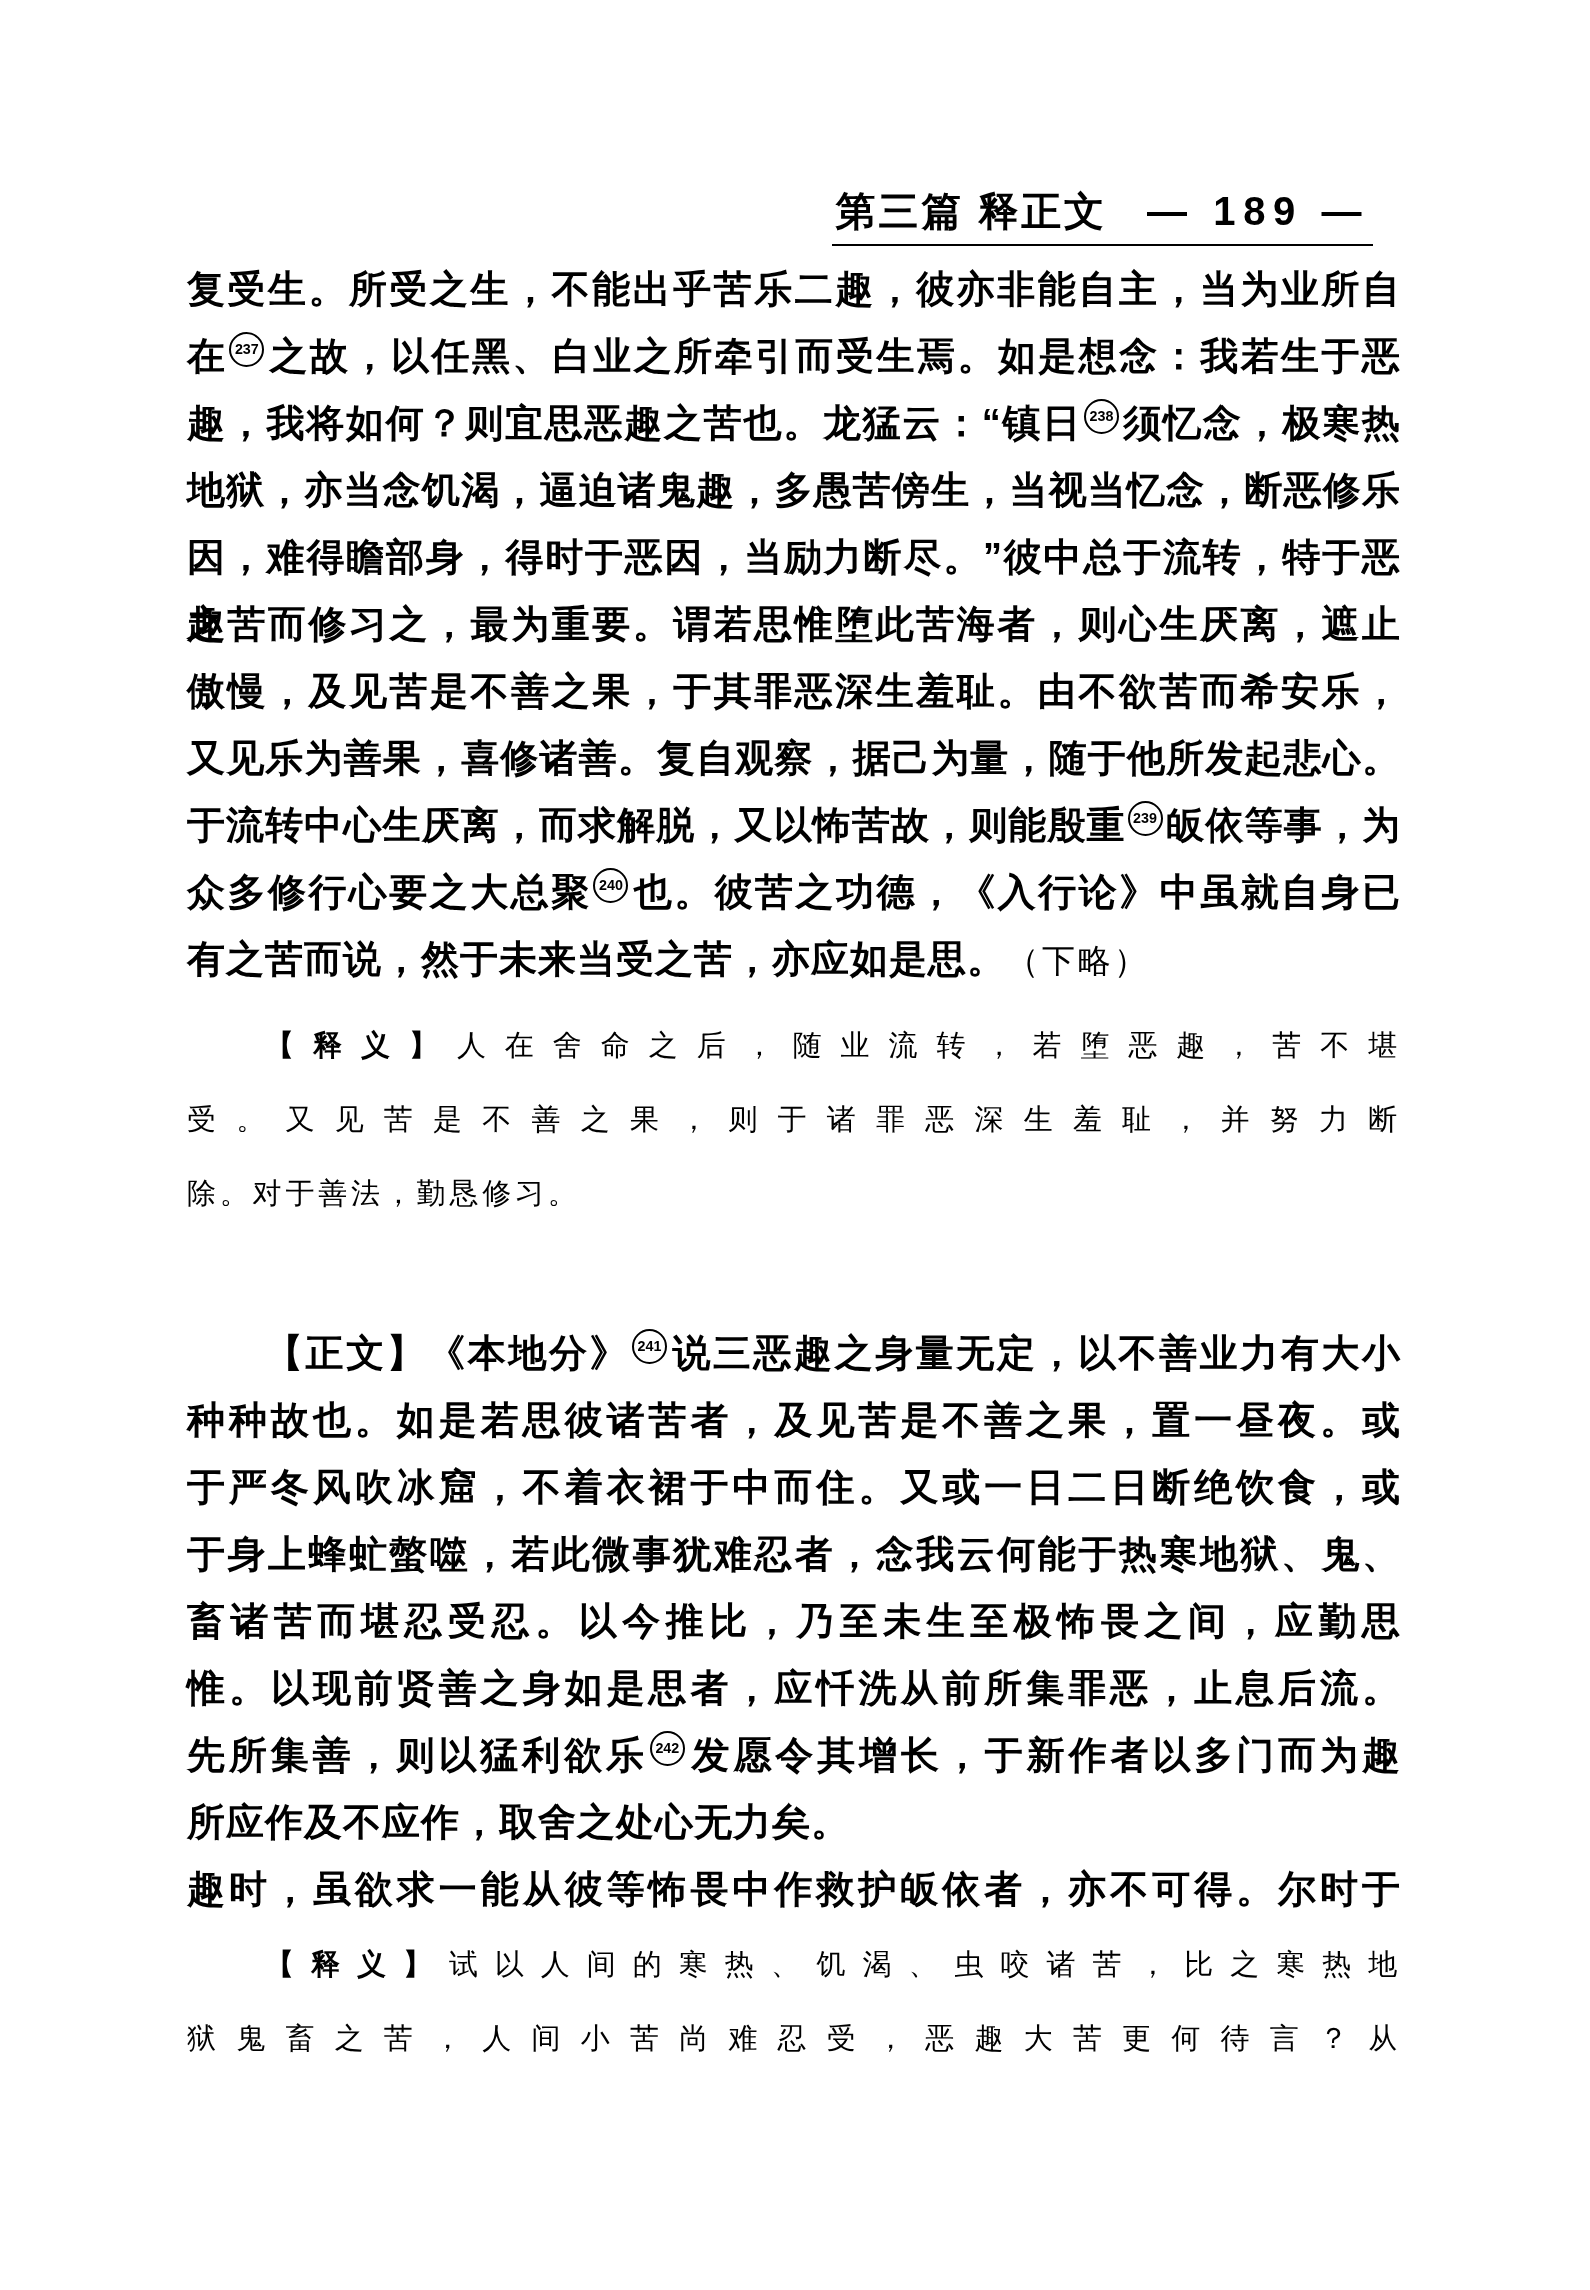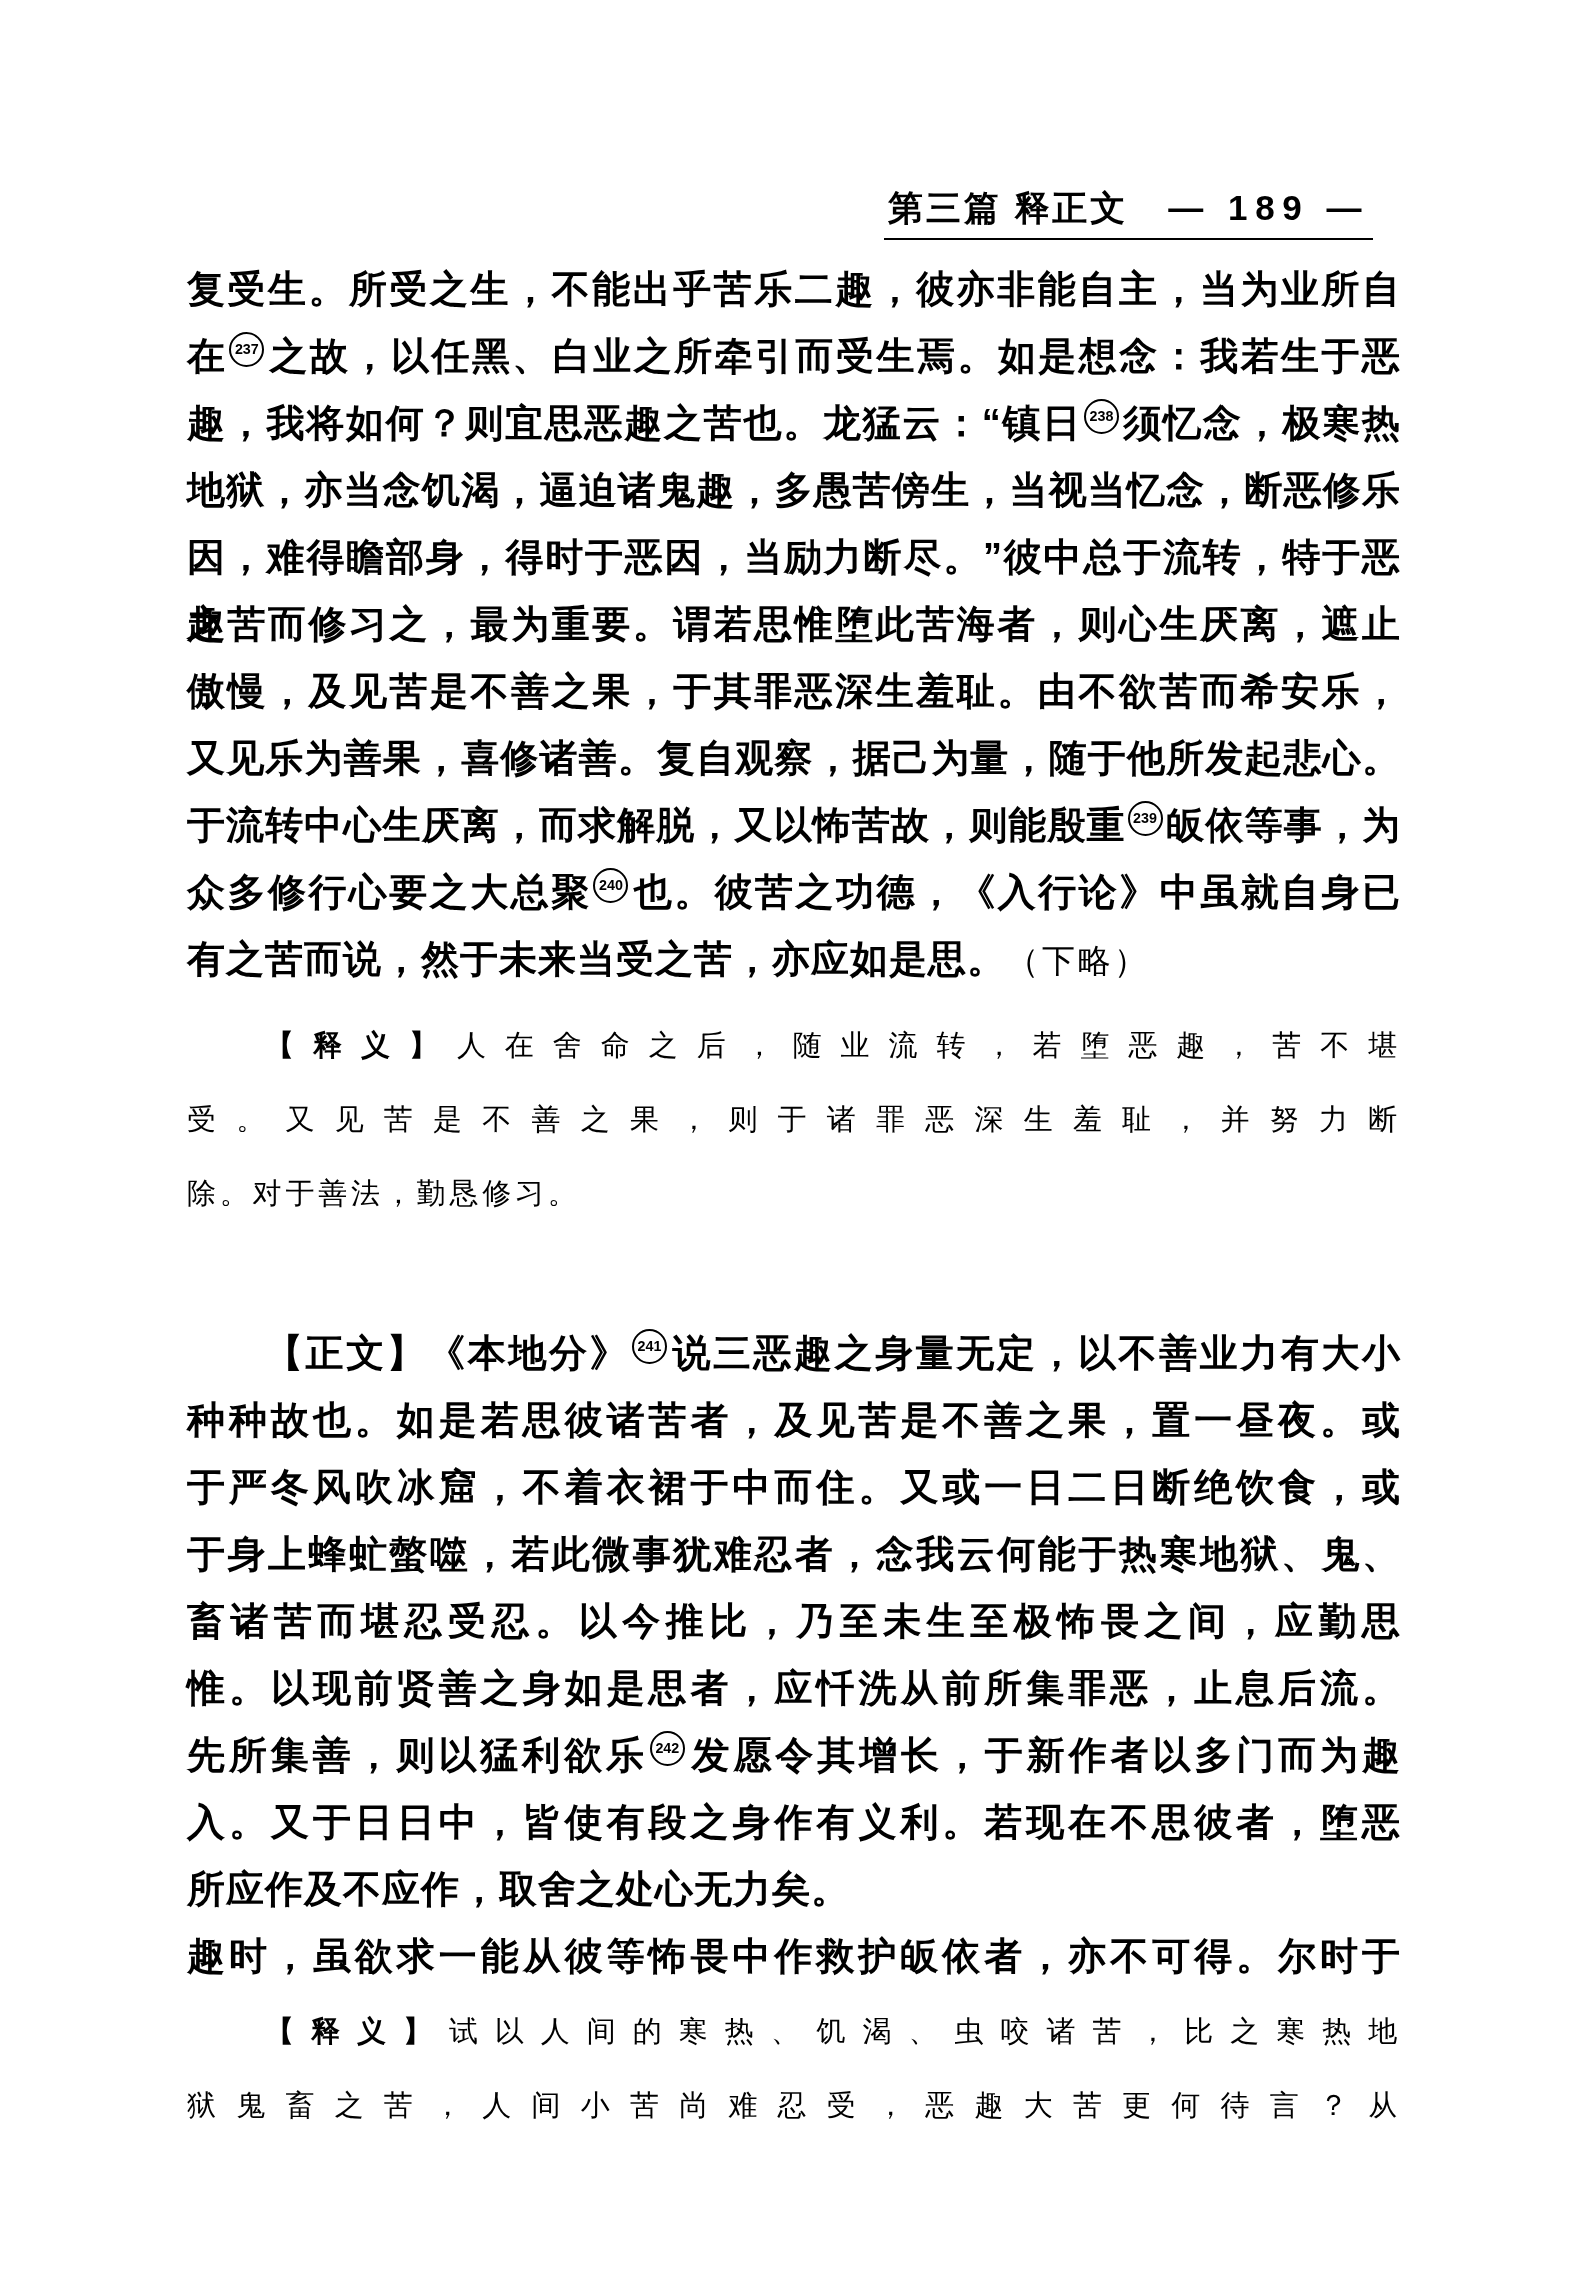--- a/index.html
+++ b/index.html
@@ -7,21 +7,21 @@
     width:1591px;height:2290px;
     background:#ffffff;color:#000;
     font-family:"Liberation Sans", sans-serif;
     position:relative;overflow:hidden;
   }
   .page{position:absolute;inset:0;background:#fff;}
 
   
   .page-header{
     position:absolute;top:187px;right:218px;
-    font-weight:bold;font-size:35px;line-height:1.2;
+    font-weight:bold;font-size:40px;line-height:1.2;
     letter-spacing:2.9px;white-space:nowrap;
     border-bottom:2.9px solid #000;padding:0 3.8px 8.6px 3.8px;
   }
   .page-header .pagenum-group{margin-left:40px;letter-spacing:7.6px;}
 
   
   .page-body{position:absolute;left:187px;top:256px;width:1214px;}
 
   .block{margin:0;}
   .page-body > .block:nth-child(2){margin-top:15.3px;}
@@ -94,21 +94,20 @@
         <div class="line short"><span class="t">除。对于善法，勤恳修习。</span></div>
       </div>
       <div class="block heiti">
         <div class="line"><span class="marker">【正文】</span><span class="t">《本地分》</span><span class="fn">241</span><span class="t">说三恶趣之身量无定，以不善业力有大小</span></div>
         <div class="line"><span class="t">种种故也。如是若思彼诸苦者，及见苦是不善之果，置一昼夜。或</span></div>
         <div class="line"><span class="t">于严冬风吹冰窟，不着衣裙于中而住。又或一日二日断绝饮食，或</span></div>
         <div class="line"><span class="t">于身上蜂虻螫噬，若此微事犹难忍者，念我云何能于热寒地狱、鬼、</span></div>
         <div class="line"><span class="t">畜诸苦而堪忍受忍。以今推比，乃至未生至极怖畏之间，应勤思</span></div>
         <div class="line"><span class="t">惟。以现前贤善之身如是思者，应忏洗从前所集罪恶，止息后流。</span></div>
         <div class="line"><span class="t">先所集善，则以猛利欲乐</span><span class="fn">242</span><span class="t">发愿令其增长，于新作者以多门而为趣</span></div>
-        <div class="line"><span class="t">入。又于日日中，皆使有段之身作有义利。若现在不思彼者，堕恶</span></div>
         <div class="line short"><span class="t">所应作及不应作，取舍之处心无力矣。</span></div>
         <div class="line"><span class="t">趣时，虽欲求一能从彼等怖畏中作救护皈依者，亦不可得。尔时于</span></div>
       </div>
       <div class="block songti">
         <div class="line"><span class="marker">【释义】</span><span class="t">试以人间的寒热、饥渴、虫咬诸苦，比之寒热地</span></div>
         <div class="line"><span class="t">狱鬼畜之苦，人间小苦尚难忍受，恶趣大苦更何待言？从</span></div>
       </div>
     </div>
 
 </div>

